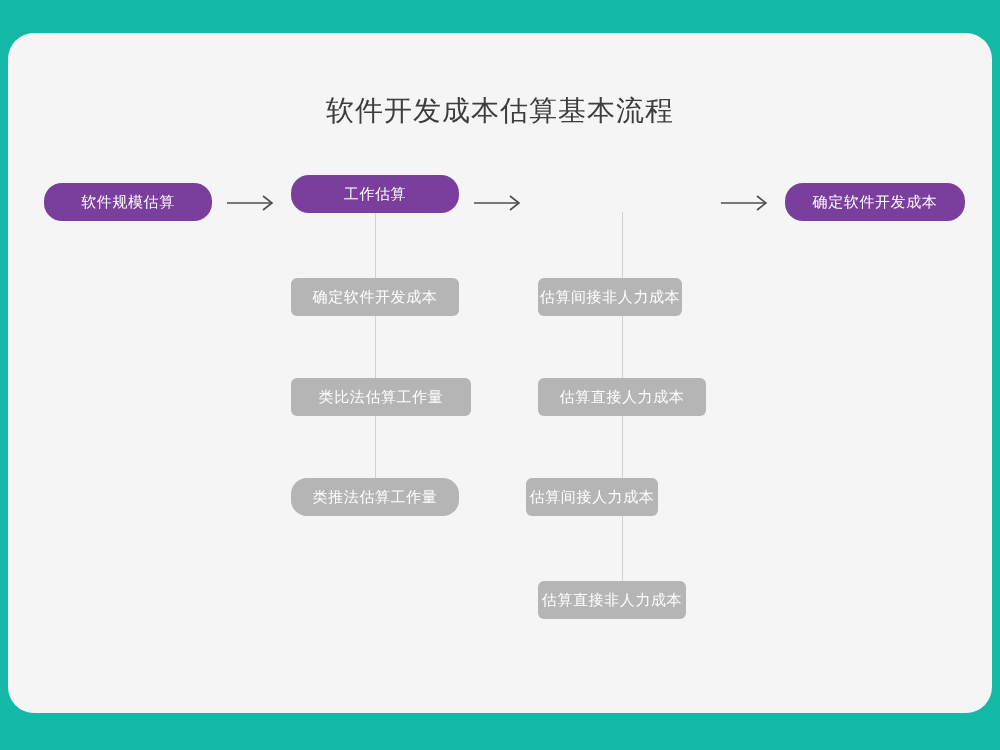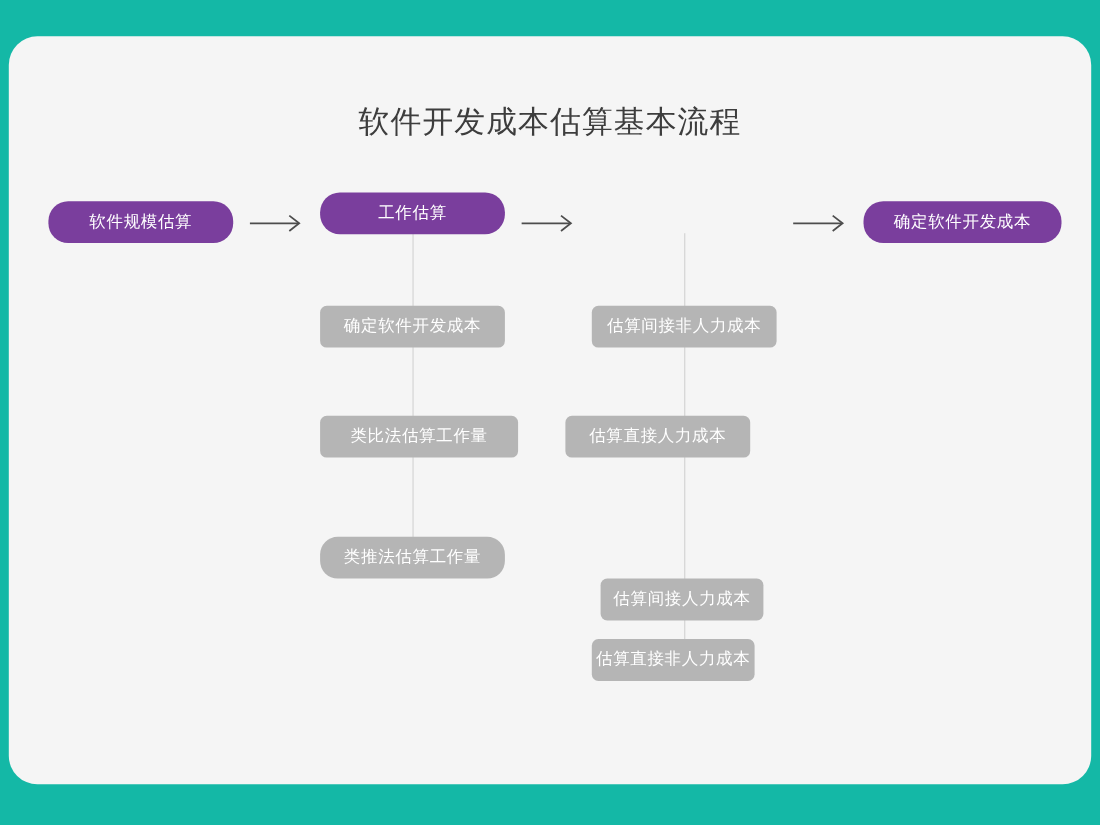--- a/index.html
+++ b/index.html
@@ -126,23 +126,23 @@
     <svg width="50" height="20" viewBox="0 0 50 20">
       <line x1="0" y1="10" x2="44" y2="10" stroke="#4d4d4d" stroke-width="1.6"></line>
       <polyline points="36,3 45,10 36,17" fill="none" stroke="#4d4d4d" stroke-width="1.6"></polyline>
     </svg>
   </div>
 
   <div class="node secondary" style="left:291px; top:278px; width:168px;">确定软件开发成本</div>
 
   <div class="node secondary" style="left:291px; top:378px; width:180px;">类比法估算工作量</div>
 
-  <div class="node secondary" style="left:291px; top:488px; width:168px;border-radius:16px;">类推法估算工作量</div>
+  <div class="node secondary" style="left:291px; top:478px; width:168px;border-radius:16px;">类推法估算工作量</div>
 
-  <div class="node secondary" style="left:538px; top:278px; width:168px;">估算间接非人力成本</div>
+  <div class="node secondary" style="left:538px; top:278px; width:144px;">估算间接非人力成本</div>
 
-  <div class="node secondary" style="left:514px; top:378px; width:168px;">估算直接人力成本</div>
+  <div class="node secondary" style="left:538px; top:378px; width:168px;">估算直接人力成本</div>
 
-  <div class="node secondary" style="left:546px; top:478px; width:148px;margin-top:48px;">估算间接人力成本</div>
+  <div class="node secondary" style="left:526px; top:478px; width:132px;">估算间接人力成本</div>
 
   <div class="node secondary" style="left:538px; top:581px; width:148px;">估算直接非人力成本</div>
 
 </div>
 
 </body></html>

